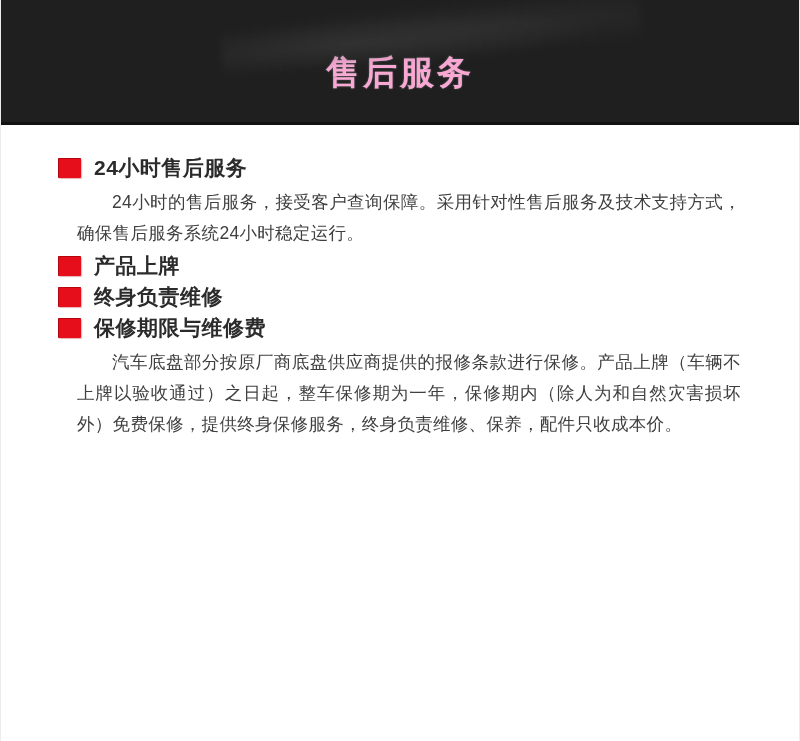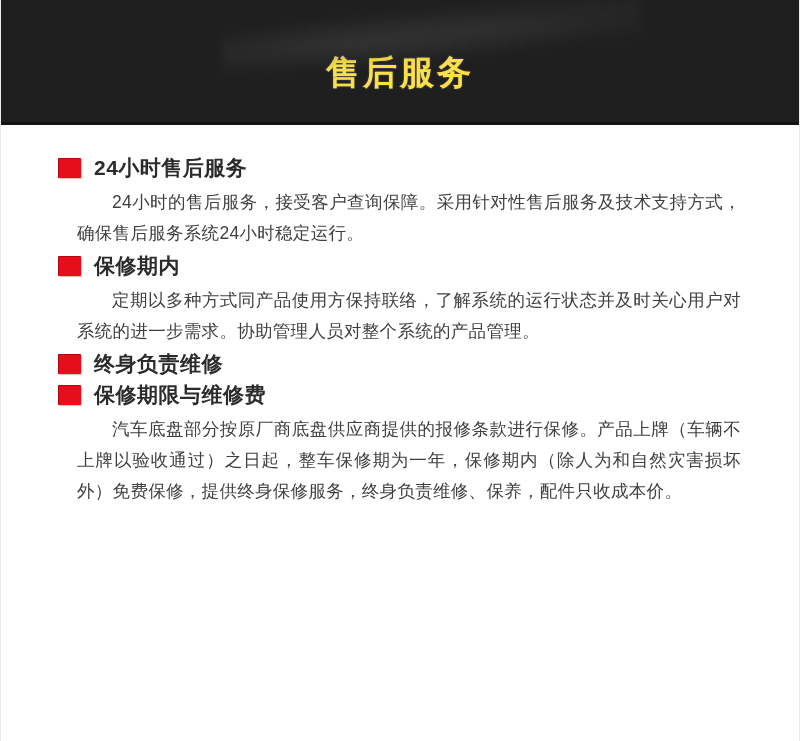--- a/index.html
+++ b/index.html
@@ -21,21 +21,21 @@
     height: 122px;
     background: #1f1f1f;
     border-bottom: 3px solid #121212;
     position: relative;
     display: flex;
     align-items: flex-end;
     justify-content: center;
     overflow: hidden;
   }
   .banner-title {
-    color: #fde047;
+    color: #f9a8d4;
     font-size: 34px;
     font-weight: bold;
     letter-spacing: 3px;
     margin-bottom: 26px;
     text-shadow: 0 0 2px rgba(255,255,255,0.35);
   }
   .watermark-smudge {
     position: absolute;
     left: 220px; top: 8px;
     width: 420px; height: 52px;
@@ -101,25 +101,22 @@
           <span class="section-heading">24小时售后服务</span>
         </div>
         <div class="section-body">
             <p>24小时的售后服务，接受客户查询保障。采用针对性售后服务及技术支持方式，确保售后服务系统24小时稳定运行。</p>
           </div>
       </div>
 
       <div class="section">
         <div class="section-heading-row">
           <span class="red-square"></span>
-          <span class="section-heading">保修期内</span>
+          <span class="section-heading">产品上牌</span>
         </div>
-        <div class="section-body">
-            <p>定期以多种方式同产品使用方保持联络，了解系统的运行状态并及时关心用户对系统的进一步需求。协助管理人员对整个系统的产品管理。</p>
-          </div>
       </div>
 
       <div class="section">
         <div class="section-heading-row">
           <span class="red-square"></span>
           <span class="section-heading">终身负责维修</span>
         </div>
         <div class="section-body">
           </div>
       </div>

